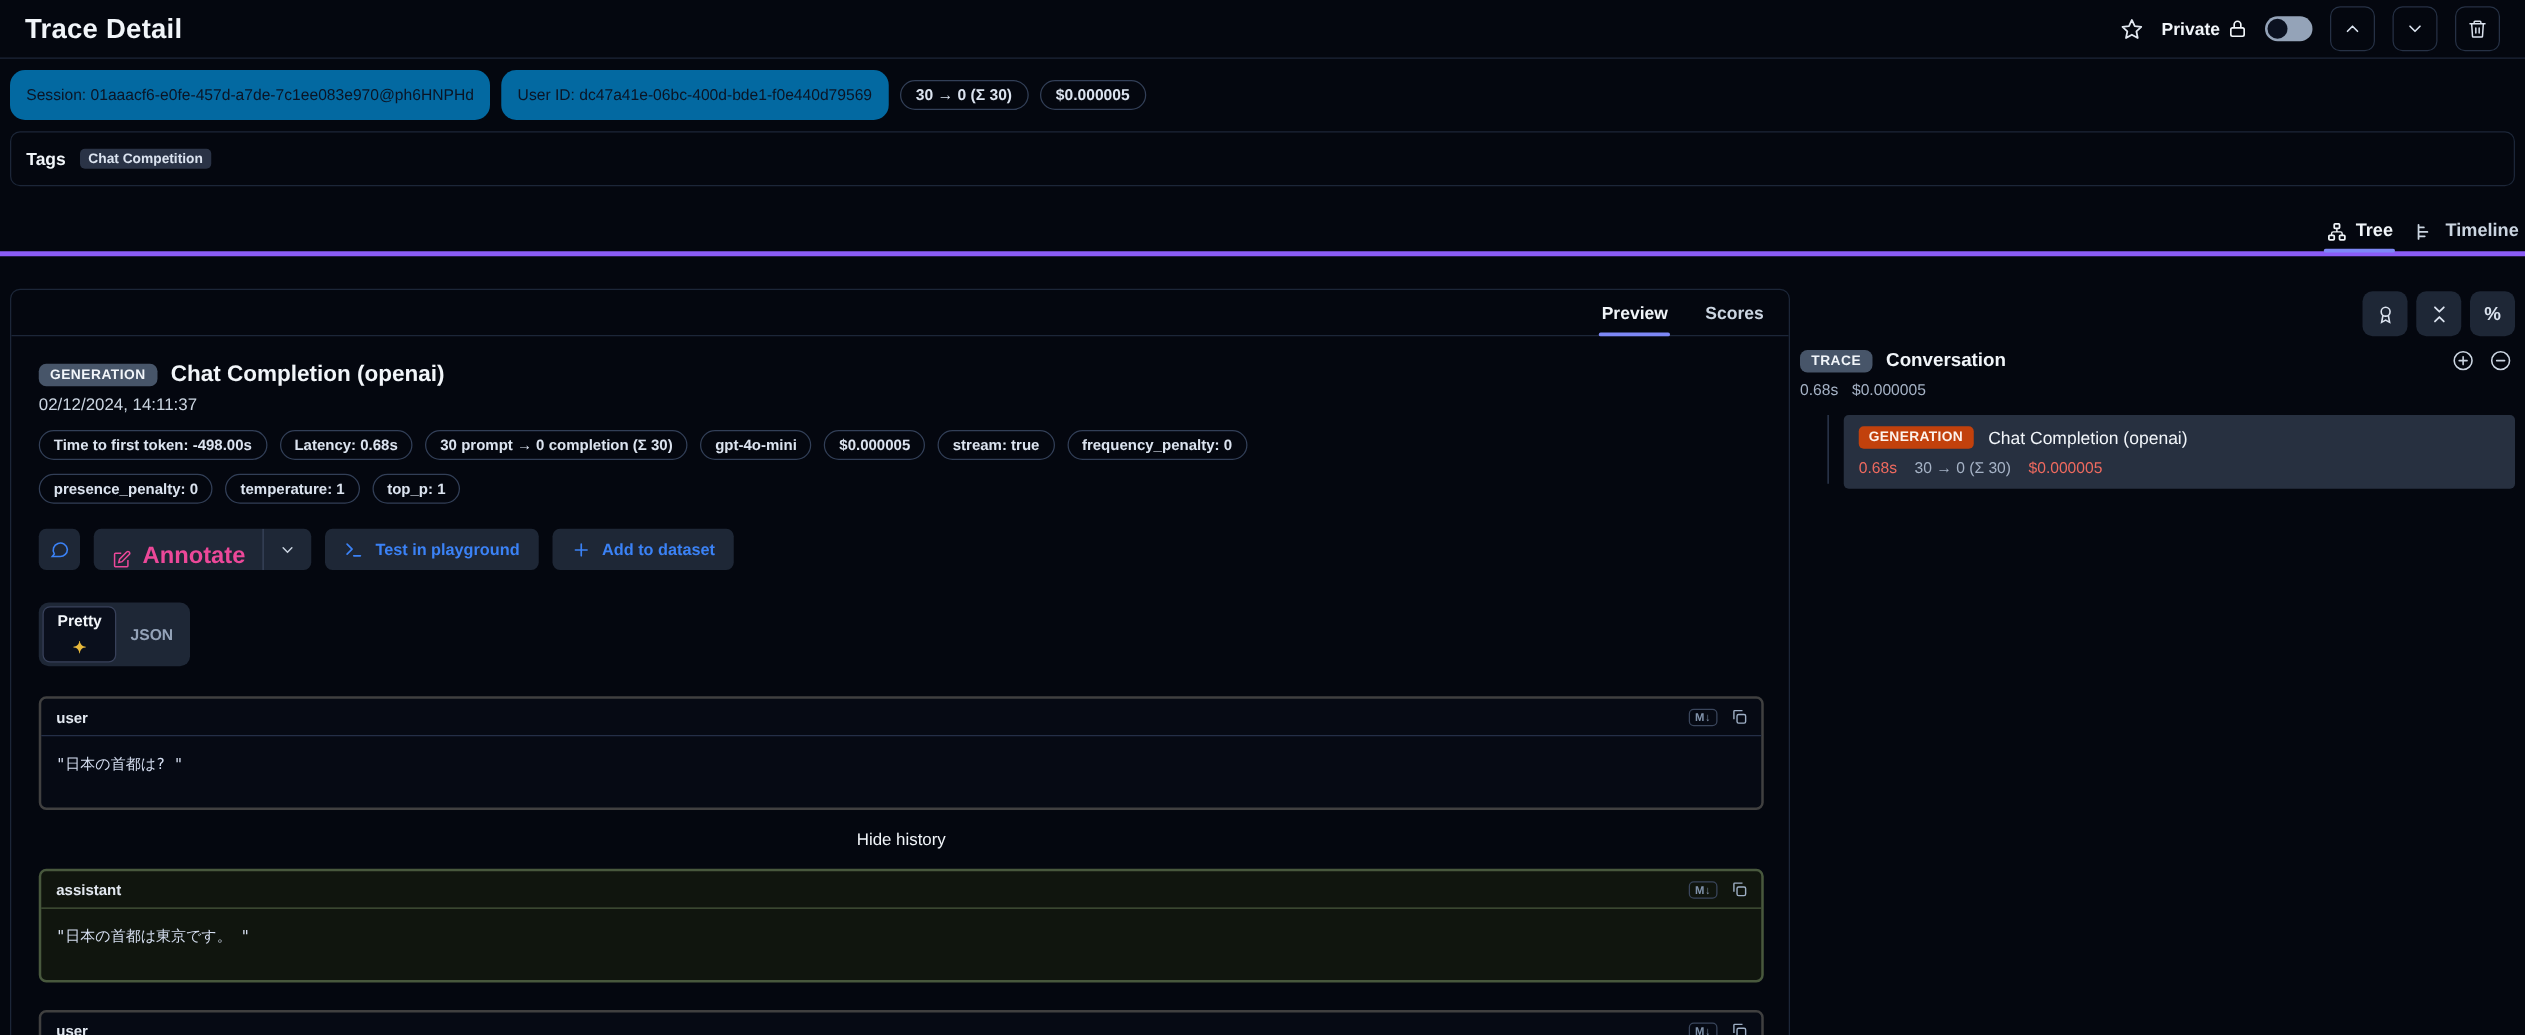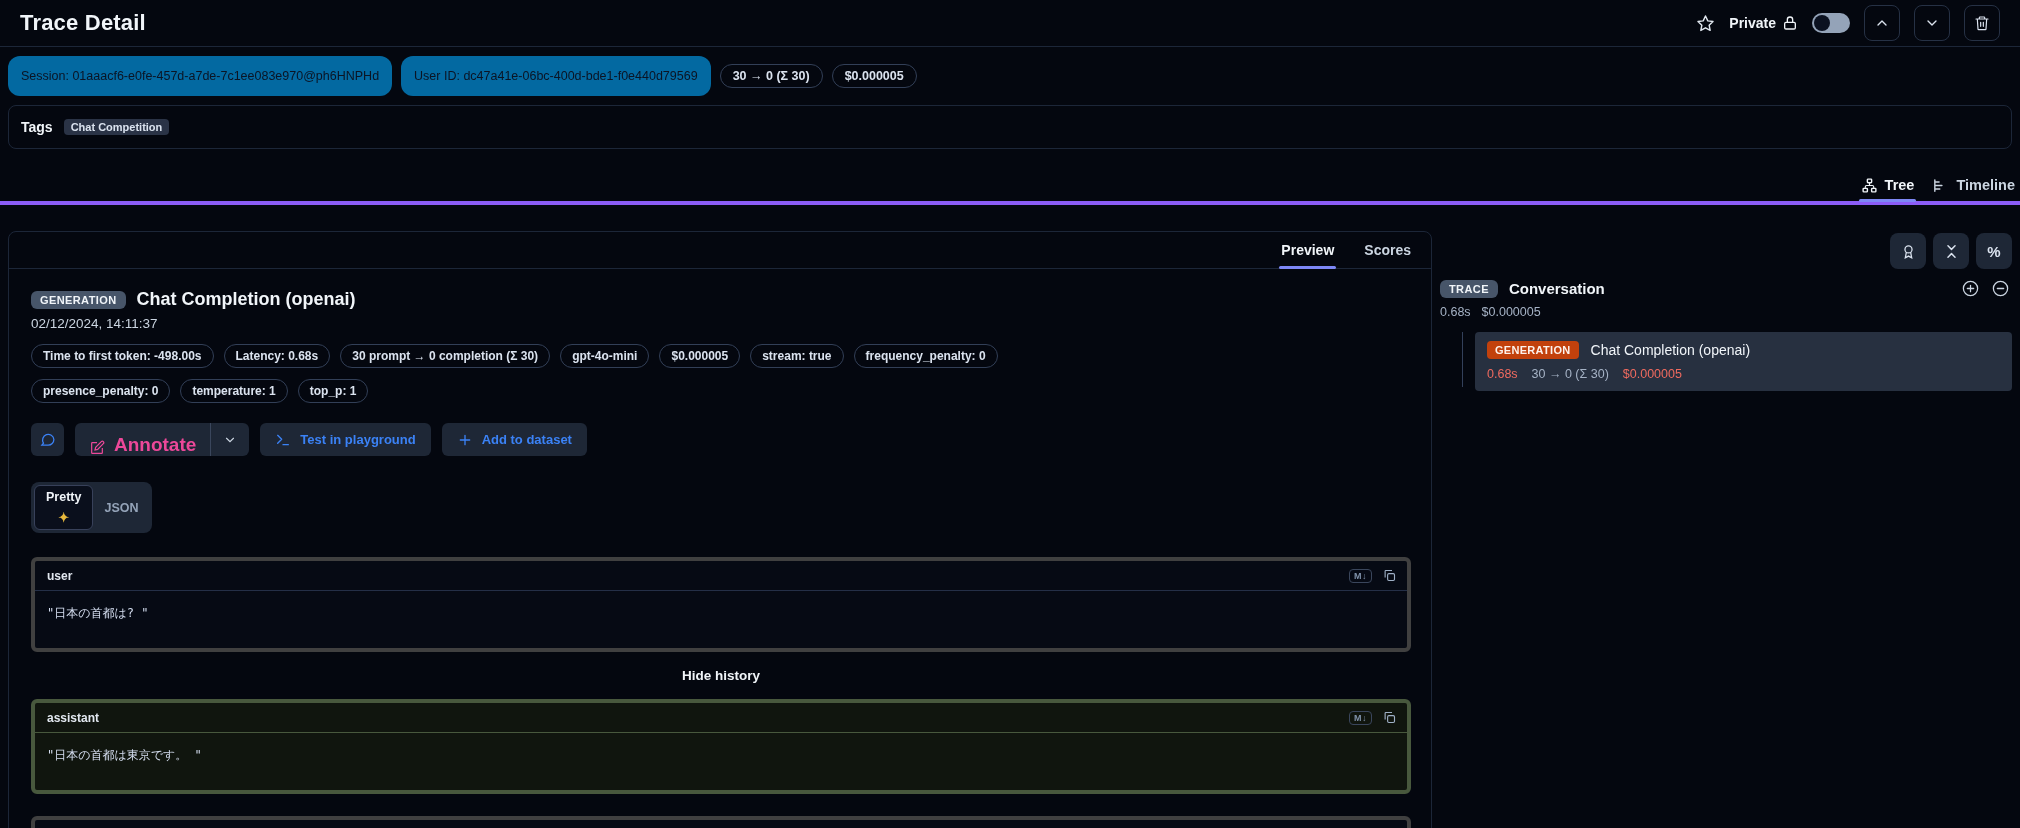--- a/index.html
+++ b/index.html
@@ -113,36 +113,36 @@
   .split-main { display:inline-flex; align-items:flex-end; gap:9px; padding:0 14px; font-size:19px; font-weight:700; color:#ec4899; cursor:pointer; }
   .split-sep { width:1px; background:#3a465c; margin:0; }
   .split-caret { width:38px; display:flex; align-items:center; justify-content:center; color:#cbd5e1; cursor:pointer; }
 
   .fmt-toggle { margin-top:26px; display:inline-flex; background:#1e2736; border-radius:8px; padding:3px; align-items:center; }
   .fmt-seg { border-radius:6px; padding:4px 11px; font-size:12.5px; font-weight:700; color:#94a3b8; cursor:pointer; display:inline-flex; align-items:center; gap:6px;flex-direction:column; }
   .fmt-seg.active { background:#0a0f1c; border:1px solid #38415a; color:#f1f5f9; }
   .sparkle { color:#e8b93c; font-size:13px; }
 
   .messages { margin-top:24px; width:1380px; }
-  .msg-card { border:4px solid #404040; border-radius:6px; background:#060a14; }
+  .msg-card { border:2px solid #404040; border-radius:6px; background:#060a14; }
   .msg-head {
     display:flex; align-items:center; justify-content:space-between;
     padding:7px 10px 7px 12px; border-bottom:1px solid #242f47;
   }
   .msg-role { font-size:12px; font-weight:700; color:#e2e8f0; }
   .msg-tools { display:flex; align-items:center; gap:10px; color:#8193ab; }
   .md-badge {
     border:1px solid #3a465c; border-radius:4px; font-size:9px; font-weight:700; padding:1px 4px;
     display:inline-flex; align-items:center; color:#8193ab; cursor:pointer; letter-spacing:.5px;
   }
   .copy-btn { cursor:pointer; color:#9fb0c6; display:flex; }
   .msg-body { padding:14px 12px 26px 12px; font-family:"DejaVu Sans Mono", monospace; font-size:12px; color:#d5def0; }
   .msg-card.assistant { border-color:#48583d; background:#10150e; }
   .msg-card.assistant .msg-head { border-bottom-color:#48583d; }
-  .hide-history { text-align:center; margin:16px 0; font-size:13.5px; font-weight:700; color:#f1f5f9; cursor:pointer; }
+  .hide-history { text-align:center; margin:16px 0; font-size:13.5px; font-weight:400; color:#f1f5f9; cursor:pointer; }
   .msg-gap { height:22px; }
 
   
   .sidebar { flex:1; padding-top:2px; }
   .tree-controls { display:flex; justify-content:flex-end; gap:7px; }
   .tree-ctrl-btn {
     width:36px; height:36px; background:#1e2736; border:none; border-radius:8px;
     display:flex; align-items:center; justify-content:center; color:#dbe3ef; cursor:pointer;
     font-size:15px; font-weight:700; font-family:"Liberation Sans", sans-serif;
   }

